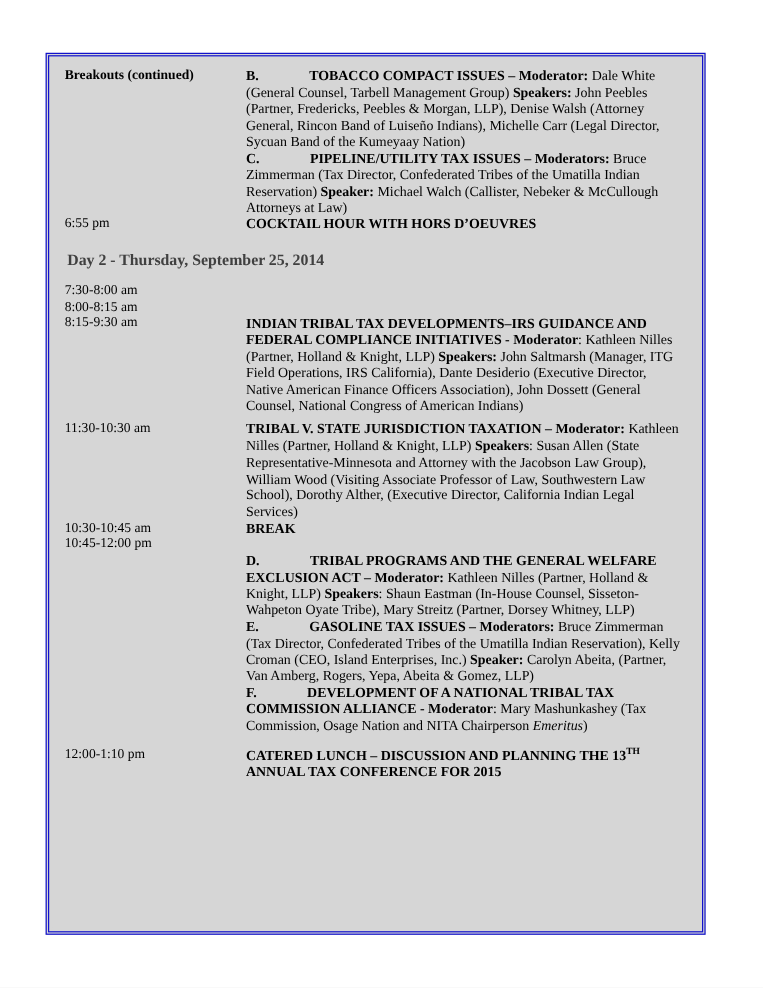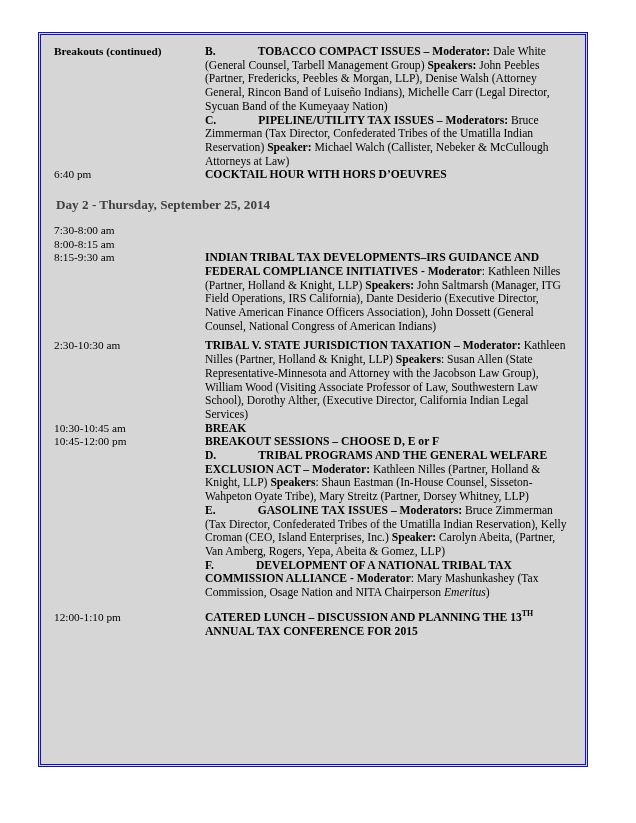--- a/index.html
+++ b/index.html
@@ -11,21 +11,21 @@
     width: 636px;
     height: 823px;
     overflow: hidden;
     font-family: "Liberation Serif", "DejaVu Serif", serif;
   }
 
   
   #page-frame {
     position: absolute;
     left: 38px;
-    top: 32px;
+    top: 44px;
     width: 550px;
     height: 735px;
     box-sizing: border-box;
     border: 3px double #1111cc;
     background: #d6d6d6;
     padding: 3px;
   }
   #page-inner {
     position: relative;
     width: 100%;
@@ -87,21 +87,21 @@
 
     <div class="row">
       <div class="tcol bold">Breakouts (continued)</div>
       <div class="dcol">
         <b>B.</b><span class="indentA"></span><b>TOBACCO COMPACT ISSUES – Moderator:</b><span> Dale White (General Counsel, Tarbell Management Group) </span><b>Speakers:</b><span> John Peebles (Partner, Fredericks, Peebles &amp; Morgan, LLP), Denise Walsh (Attorney General, Rincon Band of Luiseño Indians), Michelle Carr (Legal Director, Sycuan Band of the Kumeyaay Nation)</span><br>
         <b>C.</b><span class="indentA"></span><b>PIPELINE/UTILITY TAX ISSUES  – Moderators:</b><span> Bruce Zimmerman (Tax Director, Confederated Tribes of the Umatilla  Indian Reservation) </span><b>Speaker:</b><span> Michael Walch (Callister, Nebeker &amp; McCullough Attorneys at Law)</span>
       </div>
     </div>
 
     <div class="row">
-      <div class="tcol">6:40 pm</div>
+      <div class="tcol">6:55 pm</div>
       <div class="dcol">
         <b>COCKTAIL HOUR WITH HORS D’OEUVRES</b>
       </div>
     </div>
 
     <div class="spacer-lg"></div>
 
     <div class="day-heading">Day 2 - Thursday, September 25, 2014</div>
 
     <div class="spacer-md"></div>
@@ -117,37 +117,37 @@
     <div class="row">
       <div class="tcol">8:15-9:30 am</div>
       <div class="dcol">
         <b>INDIAN TRIBAL TAX DEVELOPMENTS–IRS GUIDANCE AND FEDERAL COMPLIANCE INITIATIVES -</b><b> Moderator</b><span>:  Kathleen Nilles (Partner, Holland &amp; Knight, LLP) </span><b>Speakers:</b><span>  John Saltmarsh (Manager, ITG Field Operations, IRS California), Dante Desiderio (Executive Director, Native American Finance Officers Association),  John Dossett (General Counsel, National Congress of American Indians)</span>
       </div>
     </div>
 
     <div class="spacer-sm"></div>
 
     <div class="row">
-      <div class="tcol">2:30-10:30 am</div>
+      <div class="tcol">11:30-10:30 am</div>
       <div class="dcol">
         <b>TRIBAL V. STATE JURISDICTION TAXATION – Moderator:</b><span> Kathleen Nilles (Partner, Holland &amp; Knight, LLP) </span><b>Speakers</b><span>:  Susan Allen (State Representative-Minnesota and Attorney with the Jacobson Law Group), William Wood (Visiting Associate Professor of Law, Southwestern Law School), Dorothy Alther, (Executive Director, California Indian Legal Services)</span>
       </div>
     </div>
 
     <div class="row">
       <div class="tcol">10:30-10:45 am</div>
       <div class="dcol">
         <b>BREAK</b>
       </div>
     </div>
 
     <div class="row">
       <div class="tcol">10:45-12:00 pm</div>
       <div class="dcol">
-        <b>BREAKOUT SESSIONS – CHOOSE D, E or F</b><br>
+        <br>
         <b>D.</b><span class="indentA"></span><b>TRIBAL PROGRAMS AND THE GENERAL WELFARE EXCLUSION ACT – Moderator:</b><span>  Kathleen Nilles (Partner, Holland &amp; Knight,  LLP) </span><b>Speakers</b><span>: Shaun Eastman (In-House Counsel, Sisseton-Wahpeton Oyate Tribe), Mary Streitz  (Partner, Dorsey Whitney, LLP)</span><br>
         <b>E.</b><span class="indentA"></span><b>GASOLINE TAX ISSUES – Moderators:</b><span>  Bruce Zimmerman (Tax Director, Confederated Tribes of the Umatilla Indian Reservation), Kelly Croman (CEO, Island Enterprises, Inc.) </span><b>Speaker:</b><span>  Carolyn Abeita, (Partner, Van Amberg, Rogers, Yepa, Abeita &amp; Gomez, LLP)</span><br>
         <b>F.</b><span class="indentA"></span><b>DEVELOPMENT OF A NATIONAL TRIBAL TAX COMMISSION ALLIANCE - Moderator</b><span>:  Mary Mashunkashey (Tax Commission, Osage Nation and NITA Chairperson </span><i>Emeritus</i><span>)</span>
       </div>
     </div>
 
     <div class="spacer-md"></div>
 
     <div class="row">
       <div class="tcol">12:00-1:10 pm</div>

